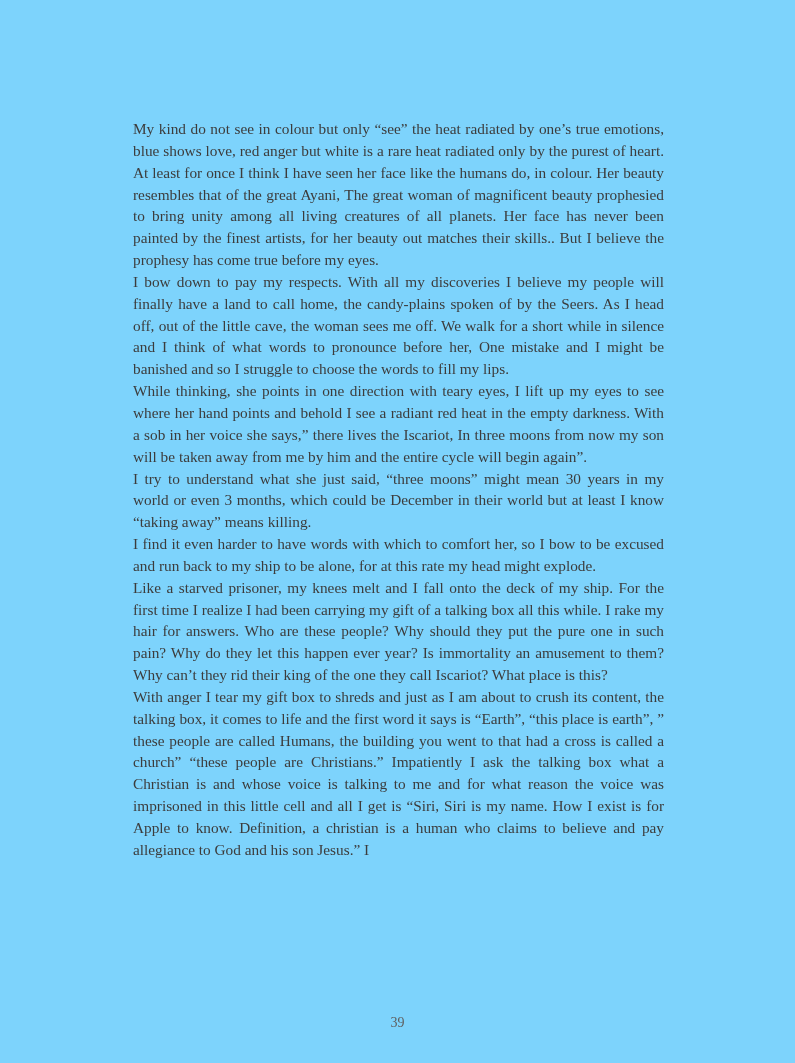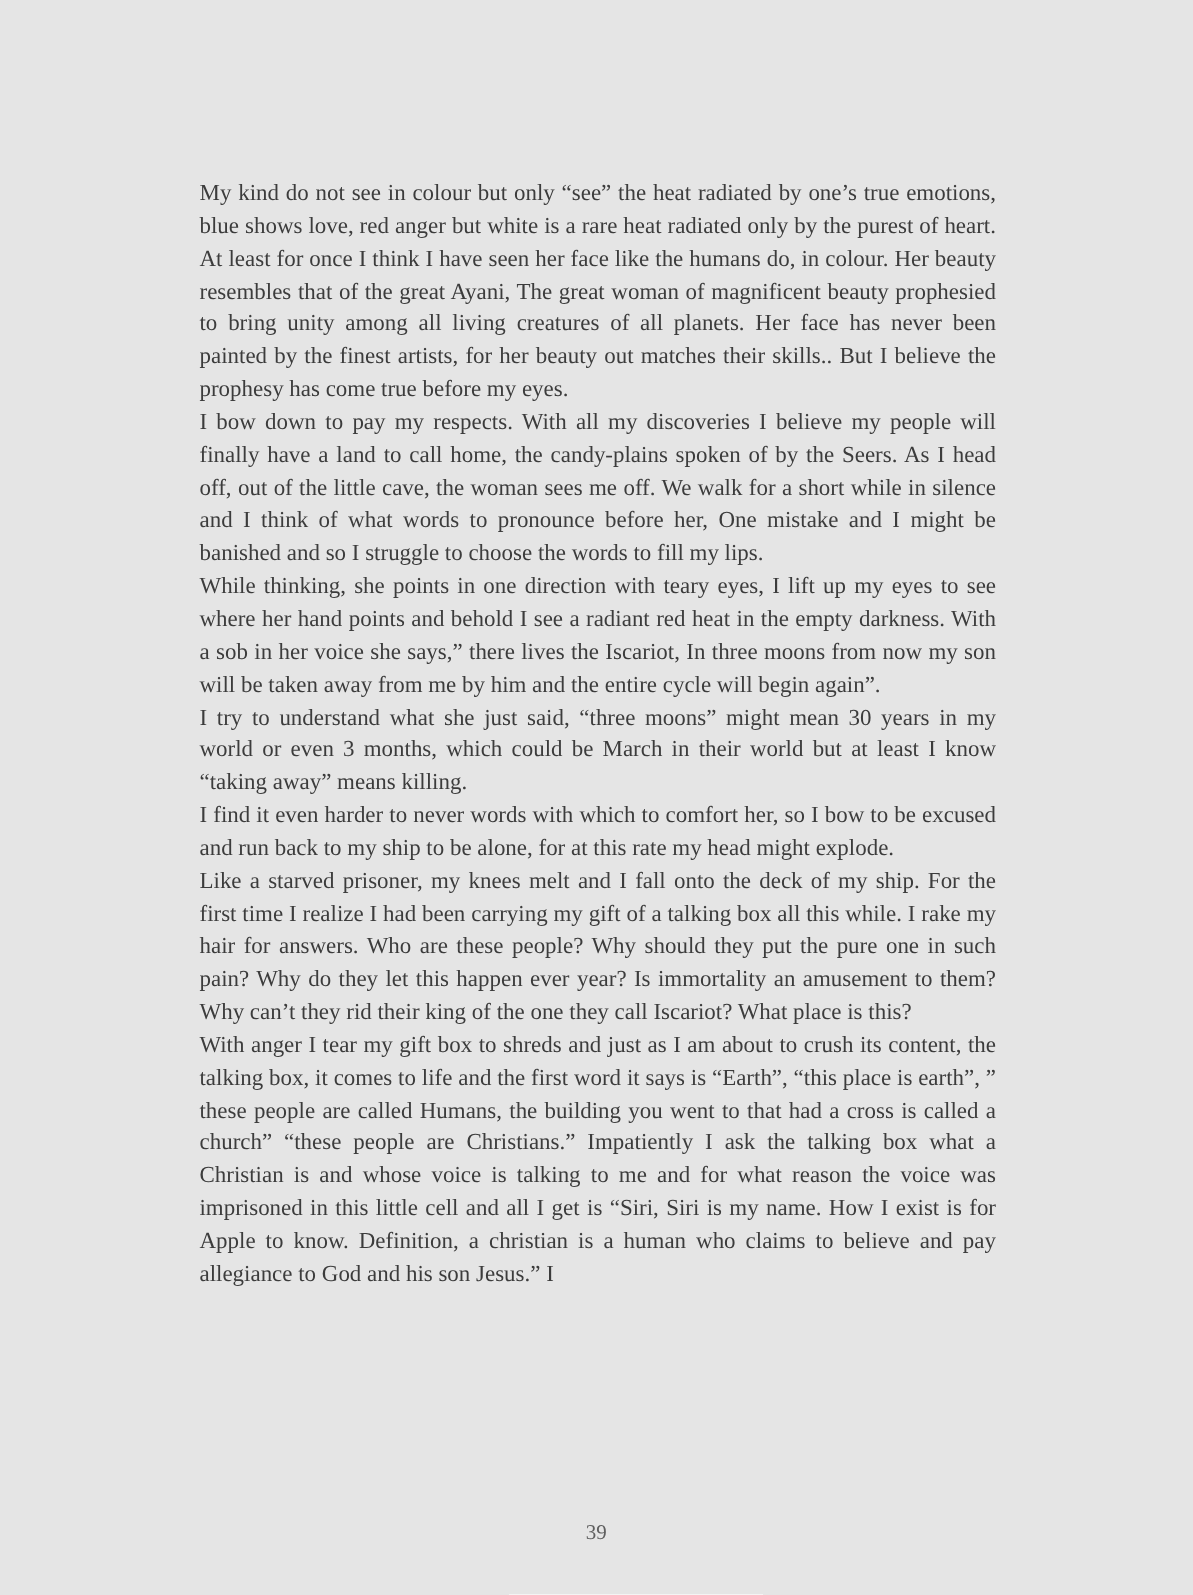--- a/index.html
+++ b/index.html
@@ -4,21 +4,21 @@
 <style>
   html, body {
     margin: 0;
     padding: 0;
     background: #ffffff;
   }
   .page {
     position: relative;
     width: 795px;
     height: 1063px;
-    background: #e5e5e5;
+    background: #7dd3fc;
     overflow: hidden;
     font-family: "Liberation Serif", "DejaVu Serif", serif;
   }
   .text-block {
     position: absolute;
     left: 133px;
     top: 118px;
     width: 531px;
     font-size: 15.3px;
     line-height: 21.85px;
@@ -41,19 +41,19 @@
   }
 </style>
 </head>
 <body>
 
 <div class="page">
   <div class="text-block">
     <p>My kind do not see in colour but only “see” the heat radiated by one’s true emotions, blue shows love, red anger but white is a rare heat radiated only by the purest of heart. At least for once I think I have seen her face like the humans do, in colour. Her beauty resembles that of the great Ayani, The great woman of magnificent beauty prophesied to bring unity among all living creatures of all planets. Her face has never been painted by the finest artists, for her beauty out matches their skills.. But I believe the prophesy has come true before my eyes.</p>
     <p>I bow down to pay my respects. With all my discoveries I believe my people will finally have a land to call home, the candy-plains spoken of by the Seers. As I head off, out of the little cave, the woman sees me off. We walk for a short while in silence and I think of what words to pronounce before her, One mistake and I might be banished and so I struggle to choose the words to fill my lips.</p>
     <p>While thinking, she points in one direction with teary eyes, I lift up my eyes to see where her hand points and behold I see a radiant red heat in the empty darkness. With a sob in her voice she says,” there lives the Iscariot, In three moons from now my son will be taken away from me by him and the entire cycle will begin again”.</p>
-    <p>I try to understand what she just said, “three moons” might mean 30 years in my world or even 3 months, which could be March in their world but at least I know “taking away” means killing.</p>
-    <p>I find it even harder to never words with which to comfort her, so I bow to be excused and run back to my ship to be alone, for at this rate my head might explode.</p>
+    <p>I try to understand what she just said, “three moons” might mean 30 years in my world or even 3 months, which could be December in their world but at least I know “taking away” means killing.</p>
+    <p>I find it even harder to have words with which to comfort her, so I bow to be excused and run back to my ship to be alone, for at this rate my head might explode.</p>
     <p>Like a starved prisoner, my knees melt and I fall onto the deck of my ship. For the first time I realize I had been carrying my gift of a talking box all this while. I rake my hair for answers. Who are these people? Why should they put the pure one in such pain? Why do they let this happen ever year? Is immortality an amusement to them? Why can’t they rid their king of the one they call Iscariot? What place is this?</p>
     <p>With anger I tear my gift box to shreds and just as I am about to crush its content, the talking box, it comes to life and the first word it says is “Earth”, “this place is earth”, ” these people are called Humans, the building you went to that had a cross is called a church” “these people are Christians.” Impatiently I ask the talking box what a Christian is and whose voice is talking to me and for what reason the voice was imprisoned in this little cell and all I get is “Siri, Siri is my name. How I exist is for Apple to know. Definition, a christian is a human who claims to believe and pay allegiance to God and his son Jesus.” I</p>
   </div>
   <div class="page-number">39</div>
 </div>
 
 </body></html>

